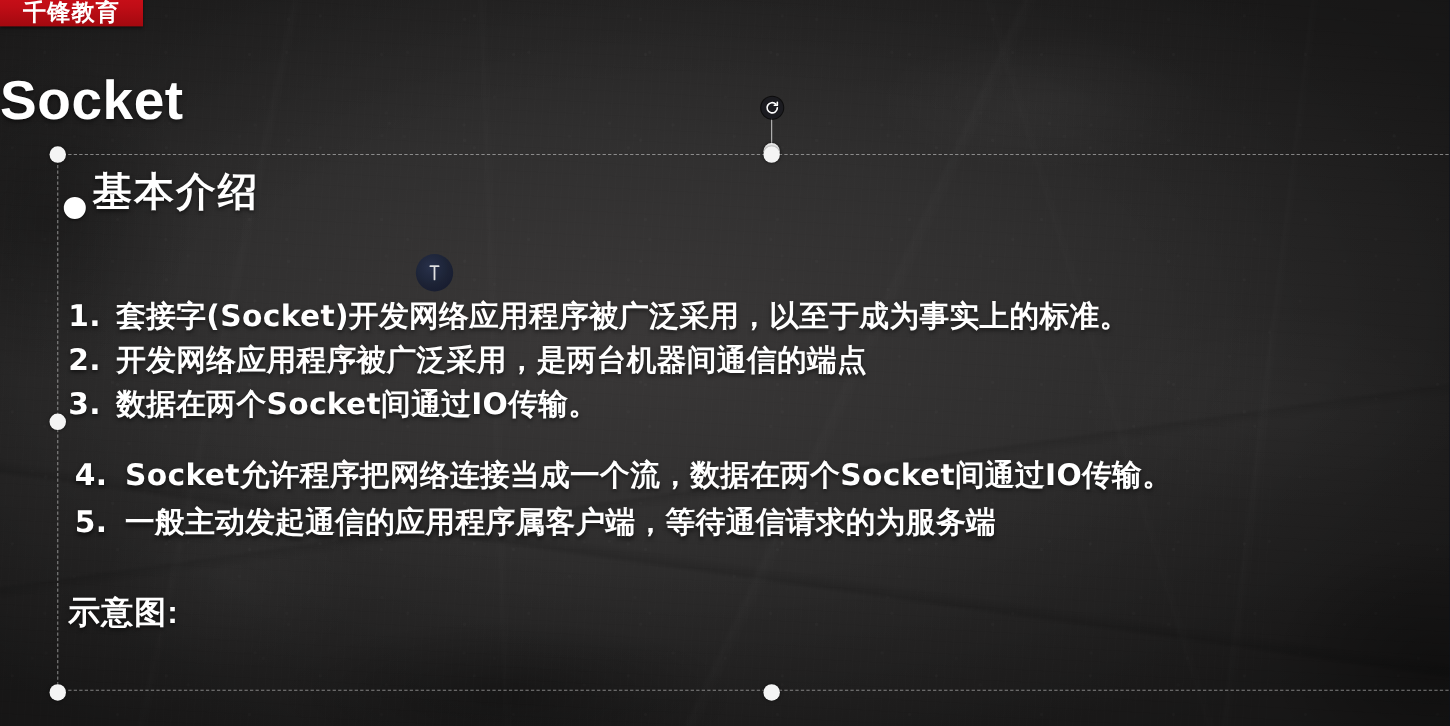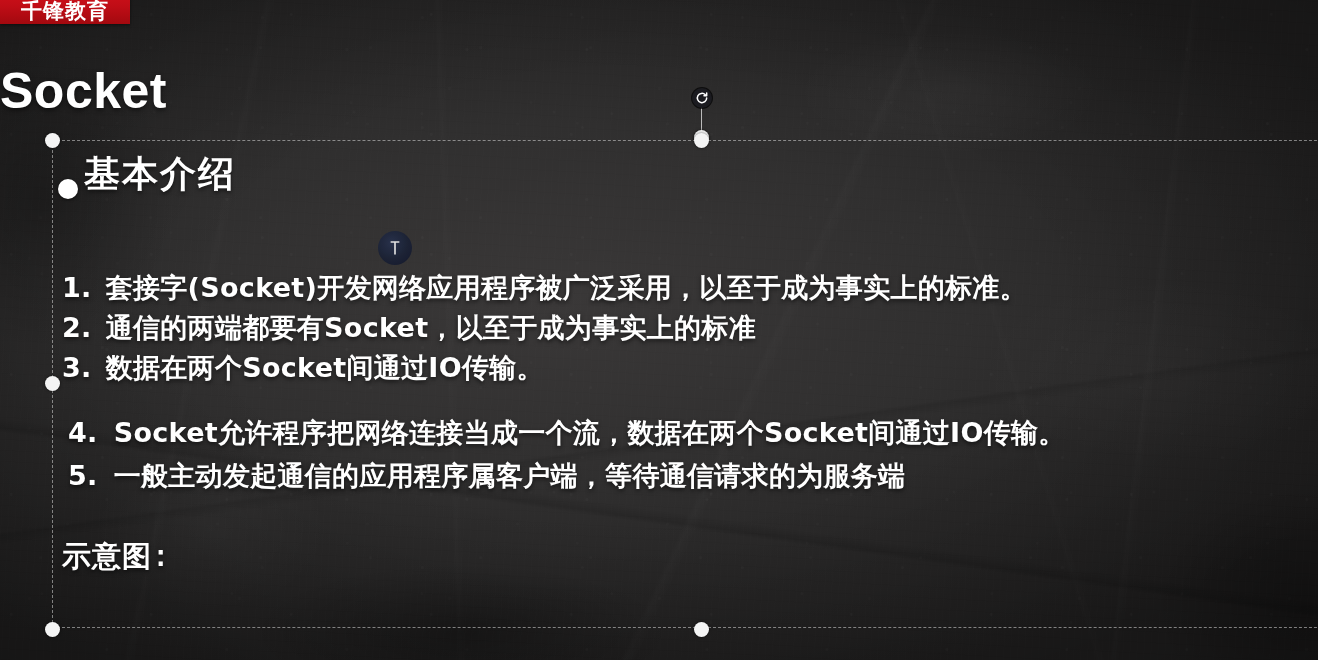--- a/index.html
+++ b/index.html
@@ -248,21 +248,21 @@
 
   .footer-label {
     position: absolute;
     left: 62px;
     top: 537px;
     color: #ffffff;
     font-size: 29px;
     font-weight: bold;
     letter-spacing: 1px;
     text-shadow: 0 2px 4px rgba(0,0,0,.6);
-    font-family: Liberation Mono, monospace;
+    font-family: Liberation Sans, sans-serif;
   }
 
   
   .cursor-overlay {
     position: absolute;
     left: 378px;
     top: 231px;
     width: 34px;
     height: 34px;
     border-radius: 50%;
@@ -315,21 +315,21 @@
     <span class="bullet-head-text">基本介绍</span>
   </div>
 
   <div class="num-list">
     <span class="li">
       <span class="num">1.</span>
       <span>套接字(Socket)开发网络应用程序被广泛采用，以至于成为事实上的标准。</span>
     </span>
     <span class="li">
       <span class="num">2.</span>
-      <span>通信的两端都要有Socket，以至于成为事实上的标准</span>
+      <span>开发网络应用程序被广泛采用，是两台机器间通信的端点</span>
     </span>
     <span class="li">
       <span class="num">3.</span>
       <span>数据在两个Socket间通过IO传输。</span>
     </span>
   </div>
 
   <div class="num-list-2">
     <span class="li">
       <span class="num">4.</span>

